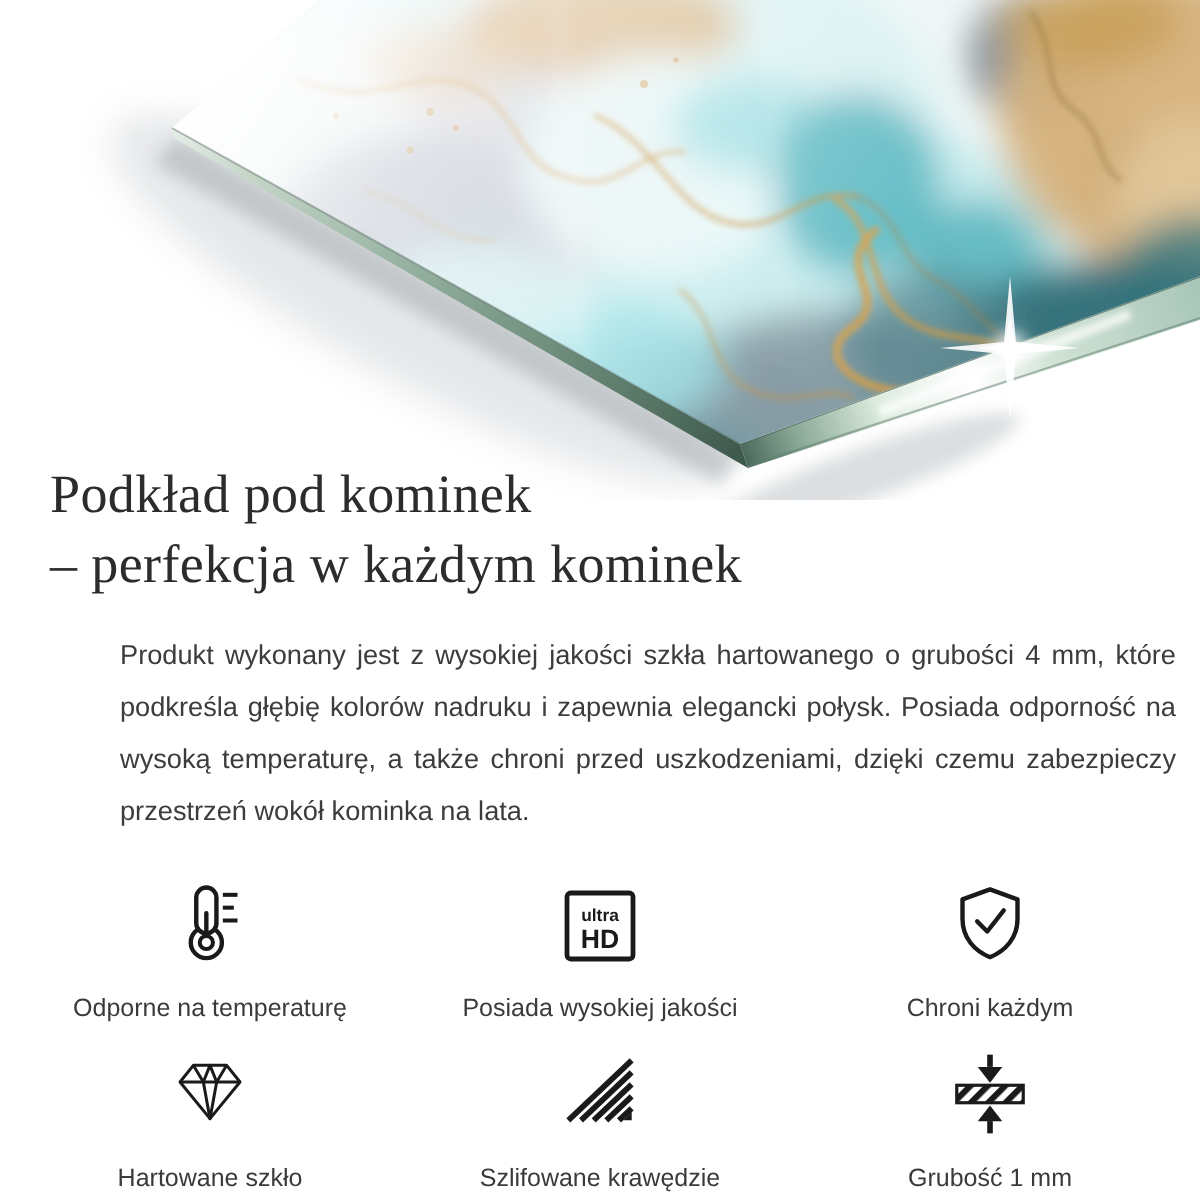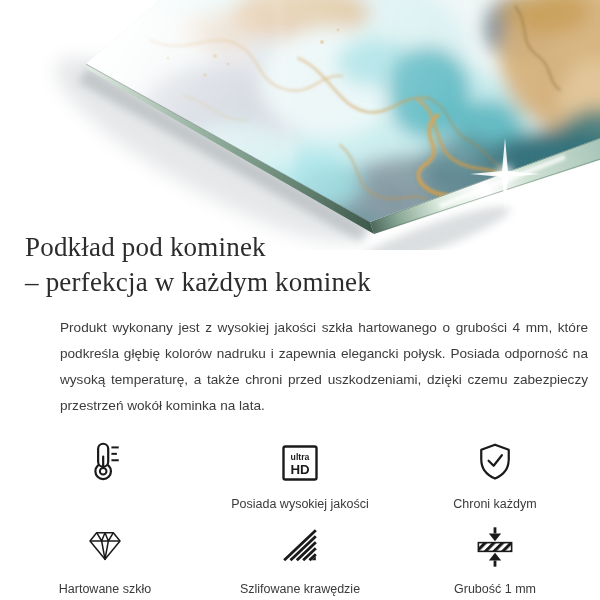--- a/index.html
+++ b/index.html
@@ -153,20 +153,21 @@
           <svg width="44" height="44" viewBox="0 0 48 48">
             <circle class="ico" cx="22" cy="33" r="8.5" stroke-width="2.4"></circle>
             <rect x="16.5" y="3" width="11" height="25" rx="5.5" fill="#ffffff" stroke="#1a1a1a" stroke-width="2.4"></rect>
             <circle class="ico" cx="22" cy="33" r="3.6" stroke-width="2.2"></circle>
             <line x1="22" y1="17" x2="22" y2="27" stroke="#1a1a1a" stroke-width="2.4" stroke-linecap="round"></line>
             <line x1="31" y1="7" x2="39" y2="7" stroke="#1a1a1a" stroke-width="2.2"></line>
             <line x1="31" y1="14" x2="37" y2="14" stroke="#1a1a1a" stroke-width="2.2"></line>
             <line x1="31" y1="21" x2="39" y2="21" stroke="#1a1a1a" stroke-width="2.2"></line>
           </svg>
         </div>
+        <div class="label">Odporne na temperaturę</div>
       </div>
 
       <div class="feature">
         <div class="icon-box">
           <svg width="44" height="44" viewBox="0 0 48 48">
             <rect class="ico" x="6" y="6" width="36" height="36" rx="2" stroke-width="2.6"></rect>
             <text x="24" y="21" text-anchor="middle" font-size="9.5" font-weight="700" fill="#1a1a1a">ultra</text>
             <text x="24" y="36" text-anchor="middle" font-size="14.5" font-weight="700" fill="#1a1a1a">HD</text>
           </svg>
         </div>

